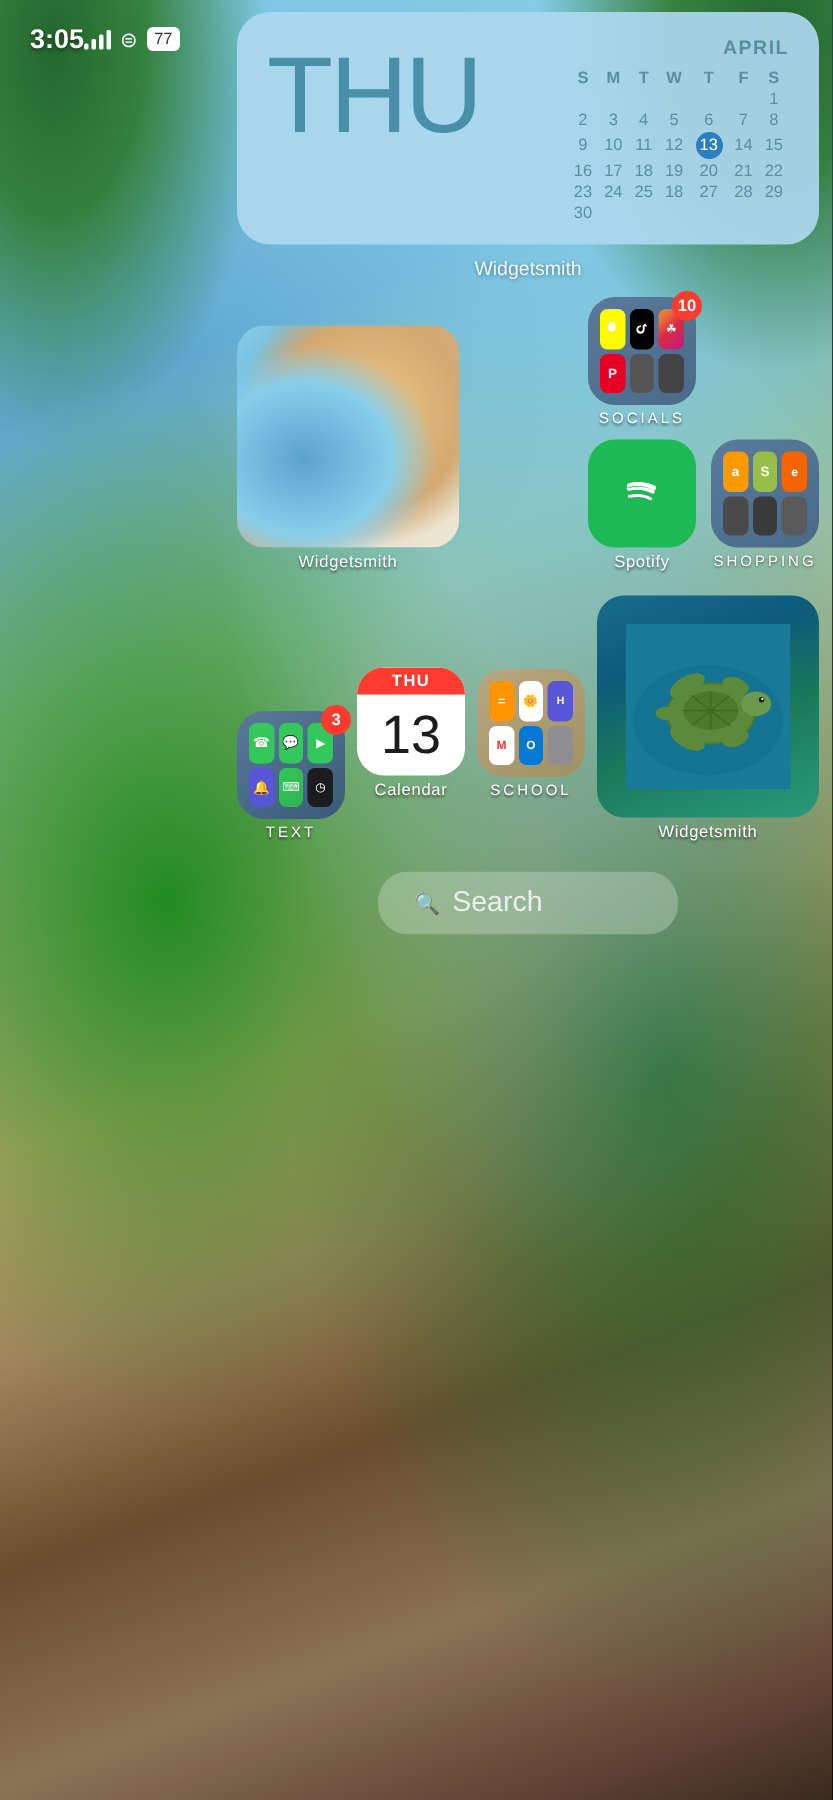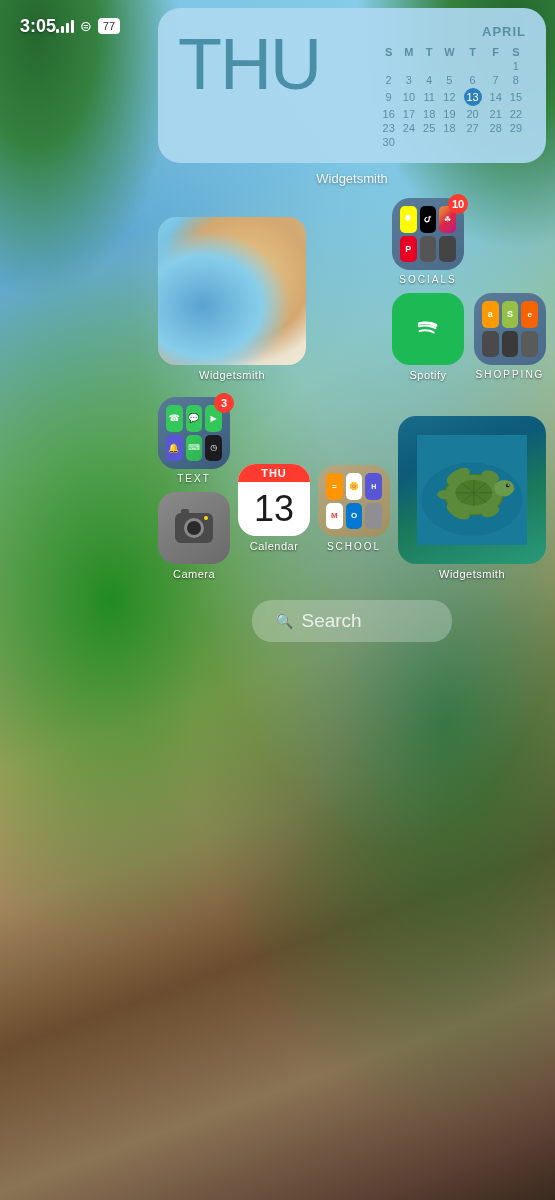--- a/index.html
+++ b/index.html
@@ -766,30 +766,20 @@
               </div>
               <div class="folder-mini-icon mini-text-clock">
                 <span style="font-size:8px; color:white;">◷</span>
               </div>
             </div>
             <div class="badge">3</div>
           </div>
           <span class="app-label app-label-spaced">TEXT</span>
         </div>
 
-        <div class="app-icon-wrap">
-          <div class="camera-app">
-            <div class="camera-body">
-              <div class="camera-notch"></div>
-              <div class="camera-lens"></div>
-              <div class="camera-dot"></div>
-            </div>
-          </div>
-          <span class="app-label">Camera</span>
-        </div>
       </div>
 
       <div class="app-icon-wrap" style="margin-bottom: 28px;">
         <div class="calendar-app">
           <div class="calendar-app-header">THU</div>
           <div class="calendar-app-date">13</div>
         </div>
         <span class="app-label">Calendar</span>
       </div>
 

